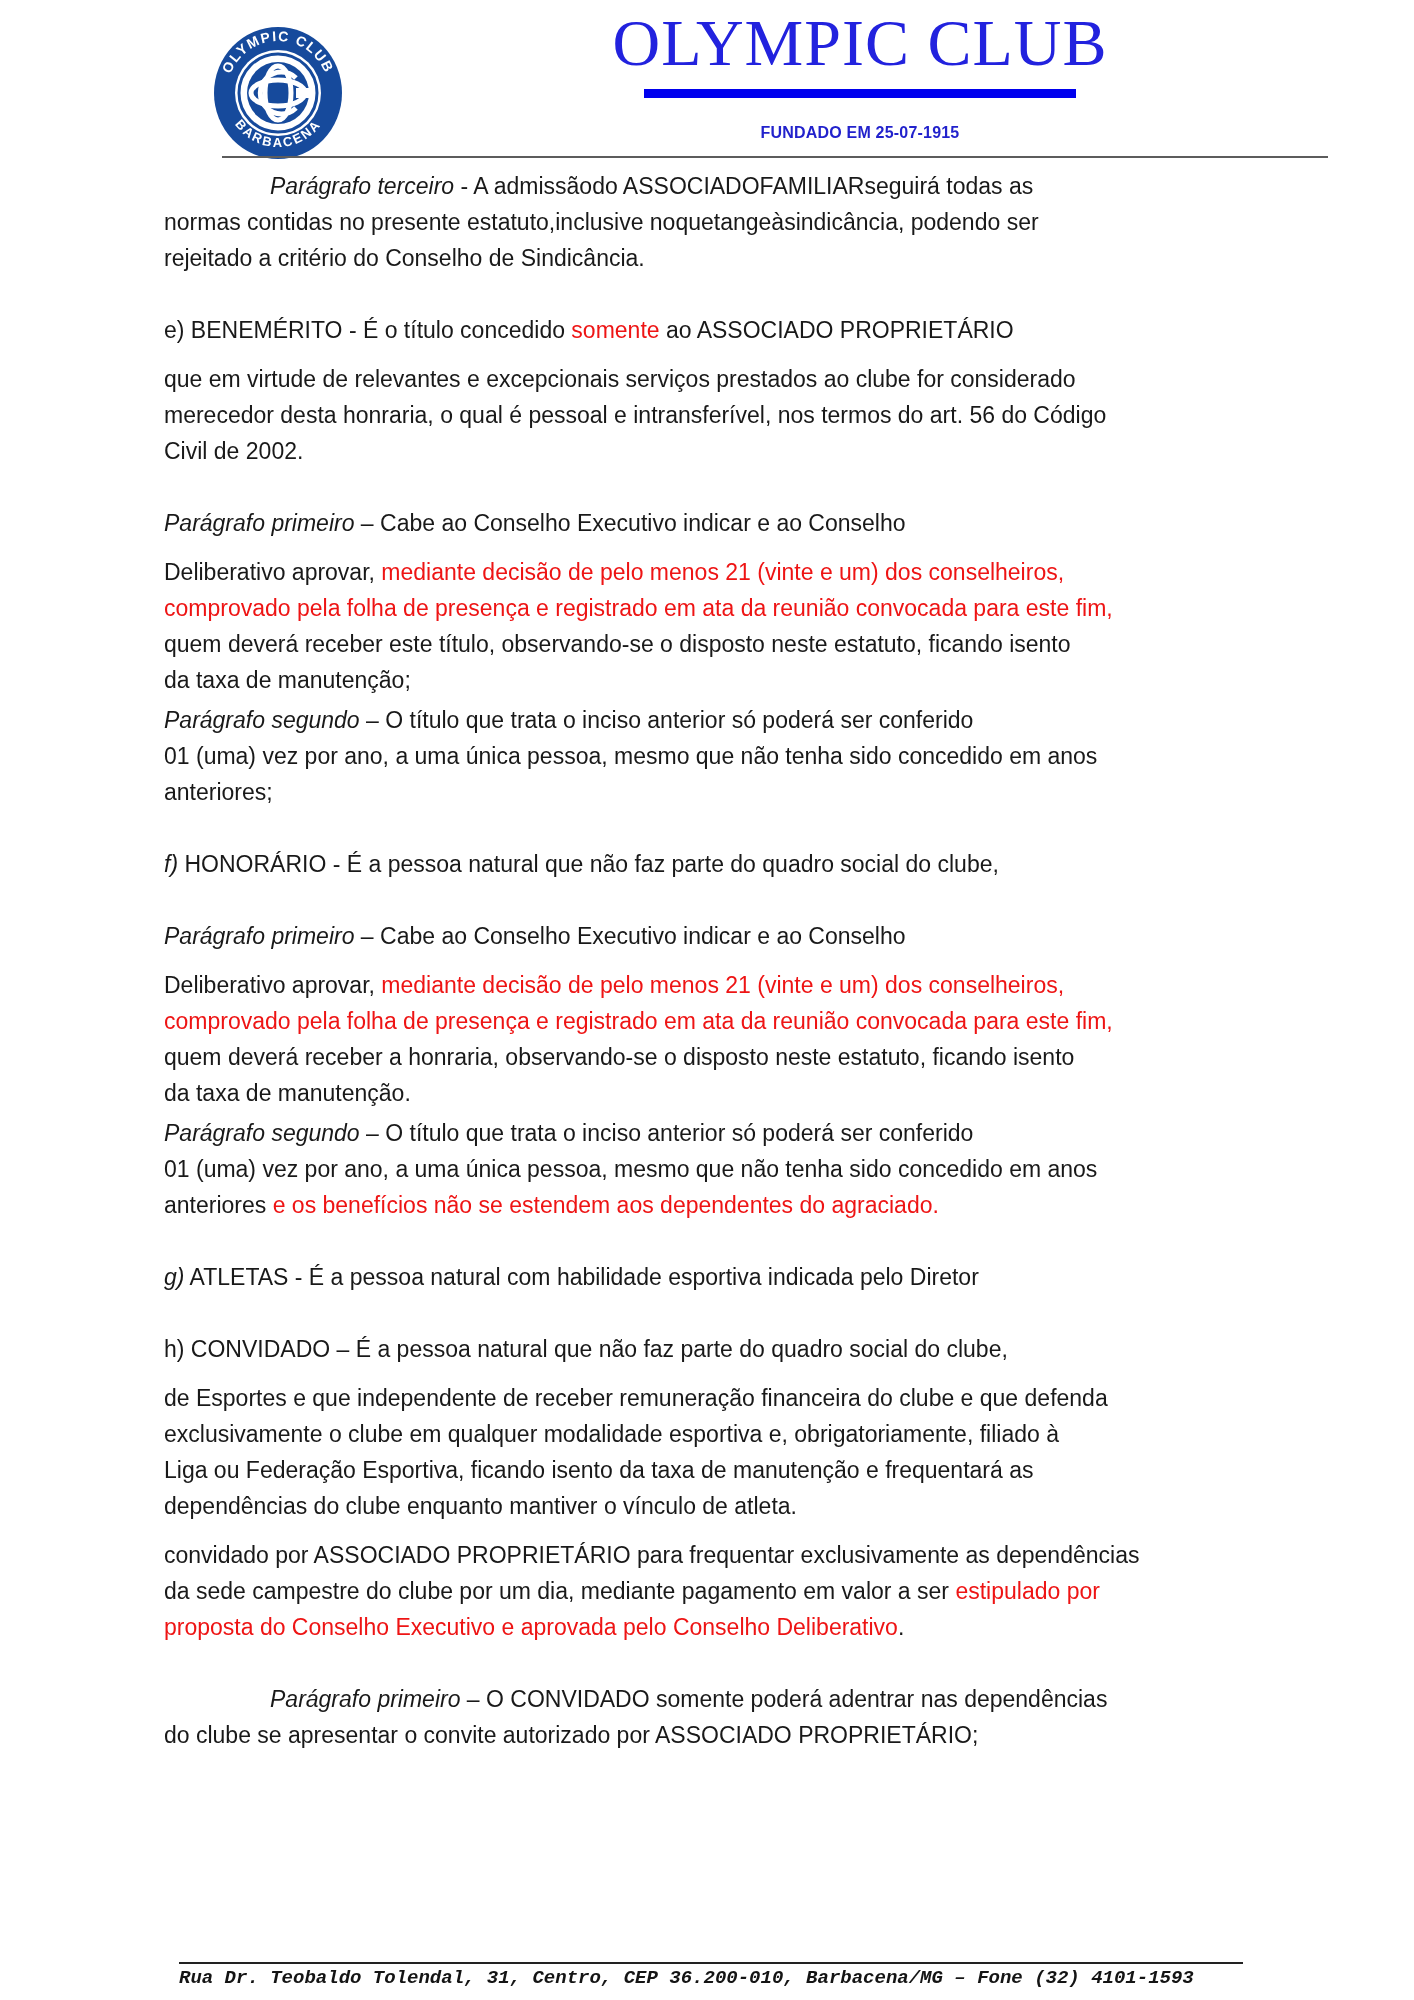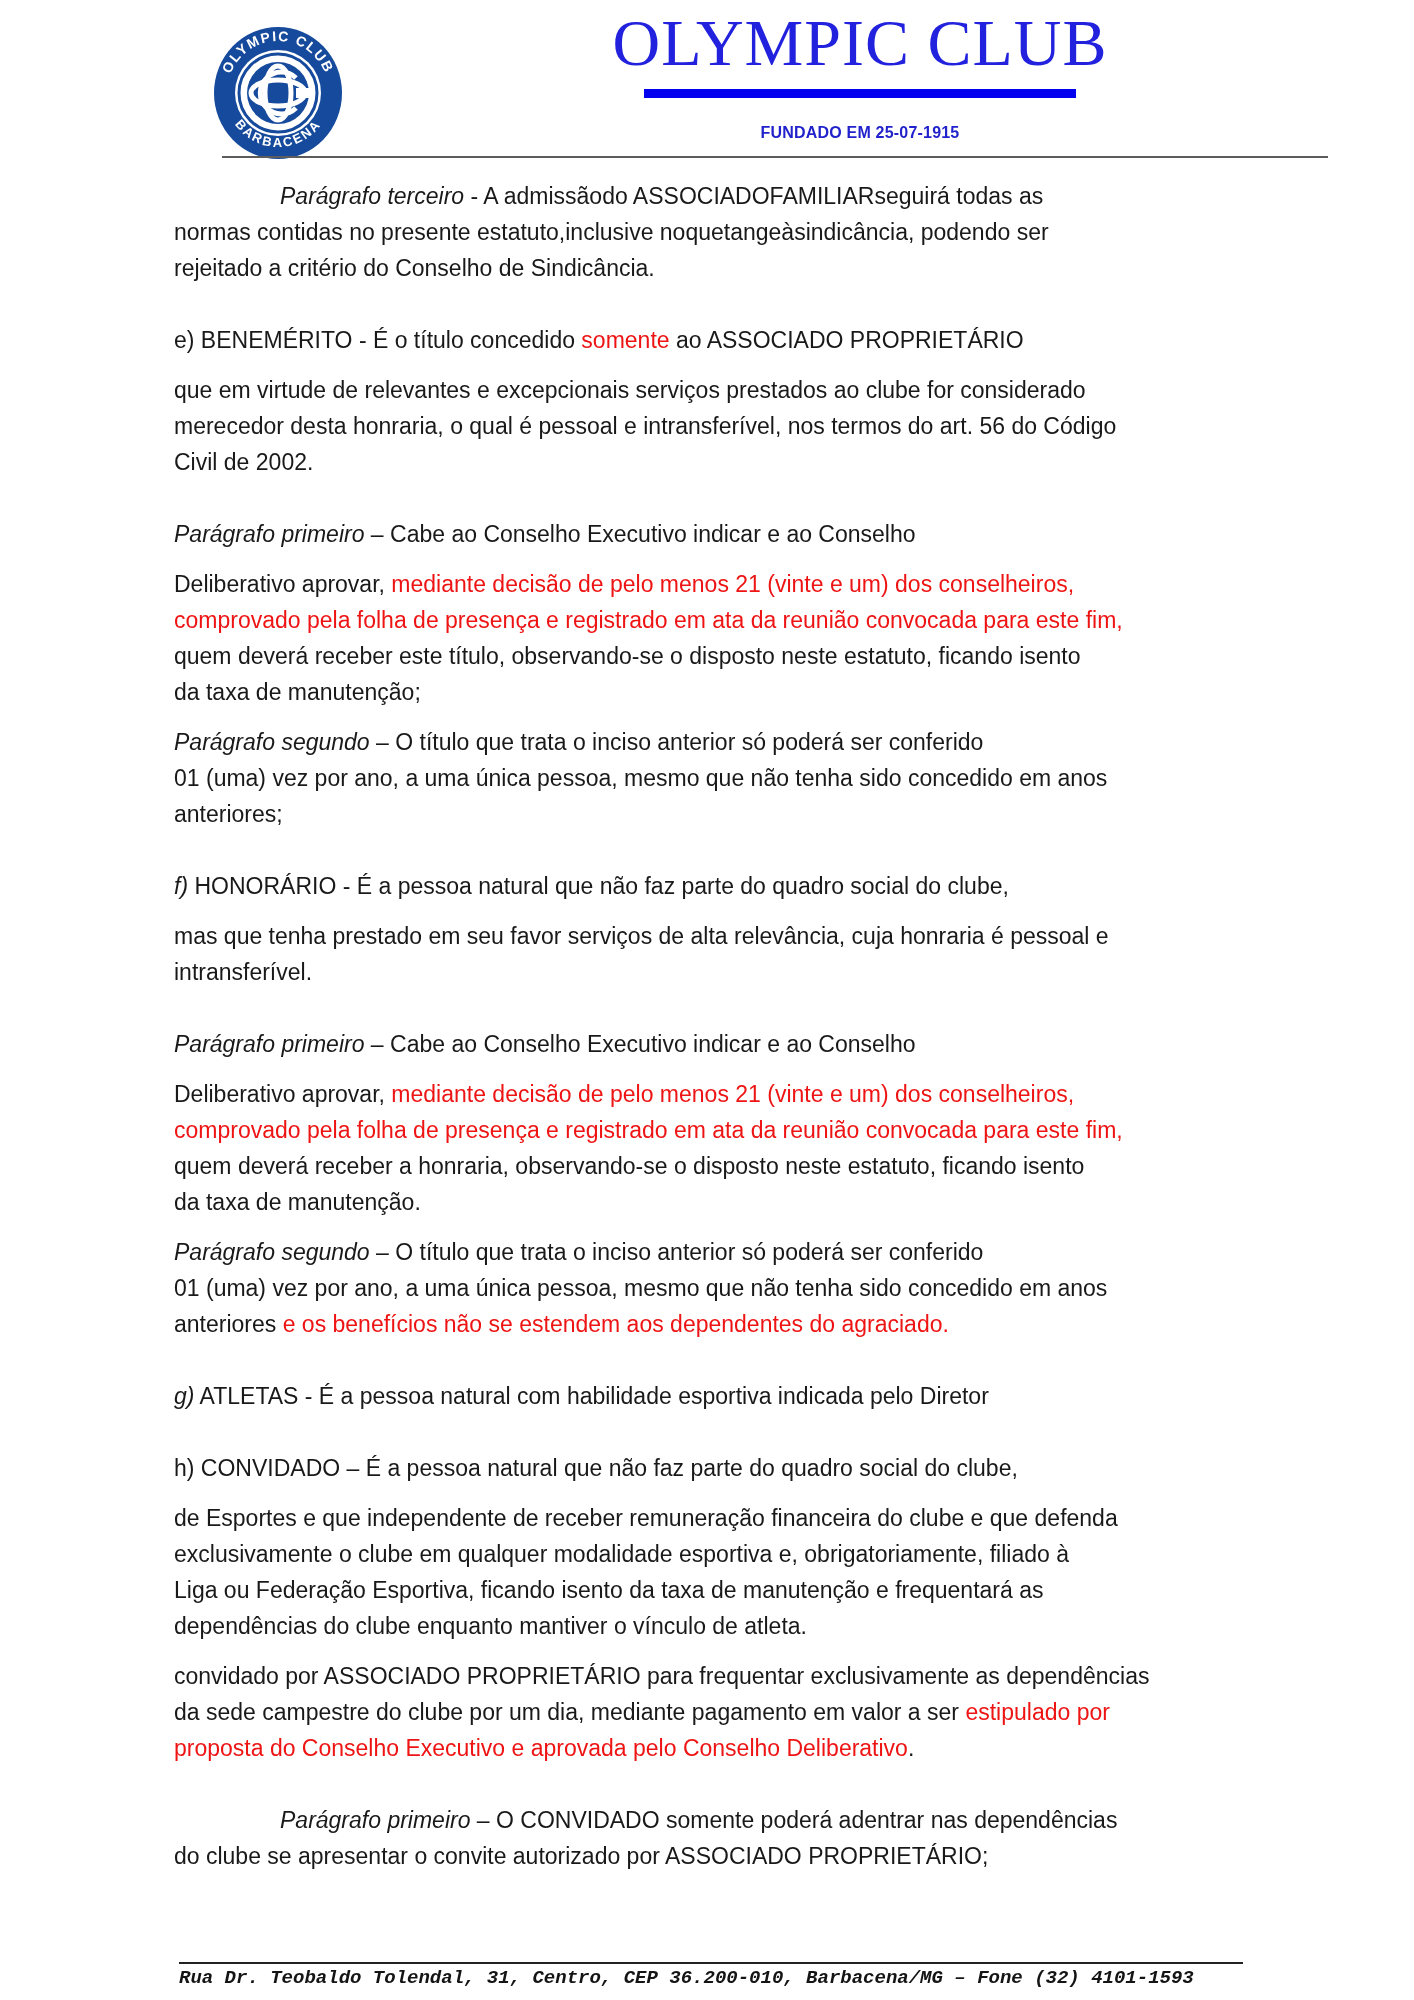--- a/index.html
+++ b/index.html
@@ -27,21 +27,21 @@
   .founded {
     margin-top:26px;
     font-size:16px;
     font-weight:bold;
     letter-spacing:0.2px;
   }
   .header-rule { position:absolute; left:222px; top:156px; width:1106px; border-top:2px solid #5c5c5c; }
   
   .content { position:absolute; left:160px; top:164px; width:1140px; }
   .p {
-    margin:14px;
+    margin:4px;
     font-size:23px;
     line-height:36px;
     white-space:pre-wrap;
   }
   .p.indent { text-indent:106px; }
   .gap-lg { margin-top:36px; }
   .gap-sm { margin-top:13px; }
   .gap-xs { margin-top:22px; }
   .it  { font-style:italic; }
   .red { color:var(--red); }
@@ -103,22 +103,20 @@
 Civil de 2002.</span></p>
       <p class="p gap-lg"><span class="it">Parágrafo primeiro</span><span> – Cabe ao Conselho Executivo indicar e ao Conselho</span></p>
       <p class="p gap-sm"><span>Deliberativo aprovar, </span><span class="red">mediante decisão de pelo menos 21 (vinte e um) dos conselheiros,
 comprovado pela folha de presença e registrado em ata da reunião convocada para este fim,</span><span>
 quem deverá receber este título, observando-se o disposto neste estatuto, ficando isento
 da taxa de manutenção;</span></p>
       <p class="p"><span class="it">Parágrafo segundo</span><span> – O título que trata o inciso anterior só poderá ser conferido
 01 (uma) vez por ano, a uma única pessoa, mesmo que não tenha sido concedido em anos
 anteriores;</span></p>
       <p class="p gap-lg"><span class="it">f)</span><span> HONORÁRIO - É a pessoa natural que não faz parte do quadro social do clube,</span></p>
-      <p class="p gap-sm"><span>mas que tenha prestado em seu favor serviços de alta relevância, cuja honraria é pessoal e
-intransferível.</span></p>
       <p class="p gap-lg"><span class="it">Parágrafo primeiro</span><span> – Cabe ao Conselho Executivo indicar e ao Conselho</span></p>
       <p class="p gap-sm"><span>Deliberativo aprovar, </span><span class="red">mediante decisão de pelo menos 21 (vinte e um) dos conselheiros,
 comprovado pela folha de presença e registrado em ata da reunião convocada para este fim,</span><span>
 quem deverá receber a honraria, observando-se o disposto neste estatuto, ficando isento
 da taxa de manutenção.</span></p>
       <p class="p"><span class="it">Parágrafo segundo</span><span> – O título que trata o inciso anterior só poderá ser conferido
 01 (uma) vez por ano, a uma única pessoa, mesmo que não tenha sido concedido em anos
 anteriores </span><span class="red">e os benefícios não se estendem aos dependentes do agraciado.</span></p>
       <p class="p gap-lg"><span class="it">g)</span><span> ATLETAS - É a pessoa natural com habilidade esportiva indicada pelo Diretor</span></p>
       <p class="p gap-lg"><span>h) CONVIDADO – É a pessoa natural que não faz parte do quadro social do clube,</span></p>

